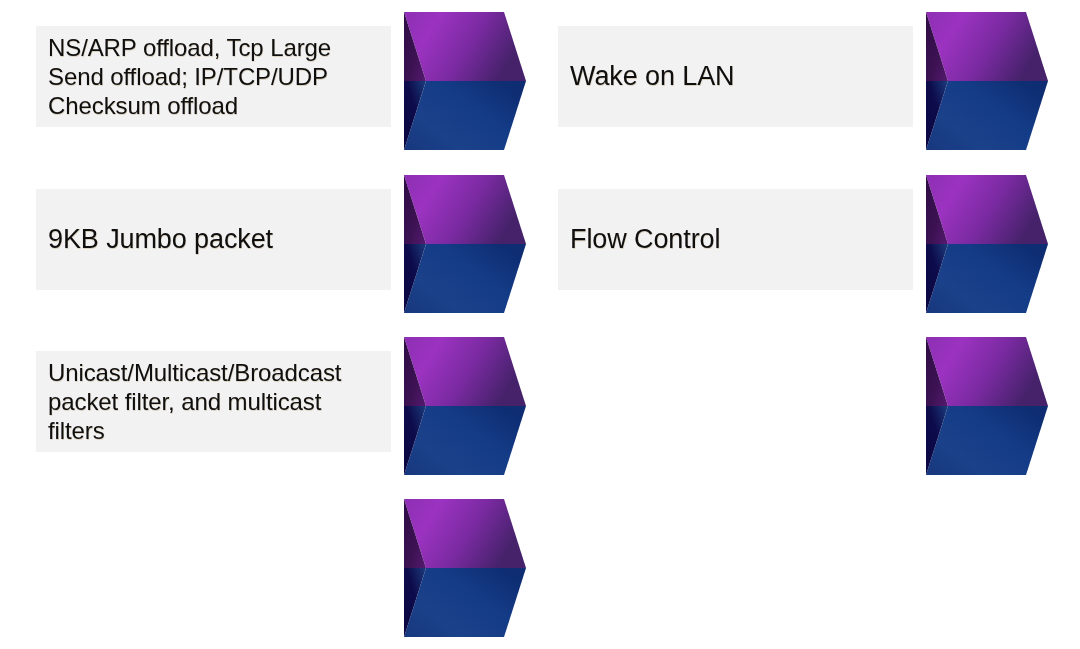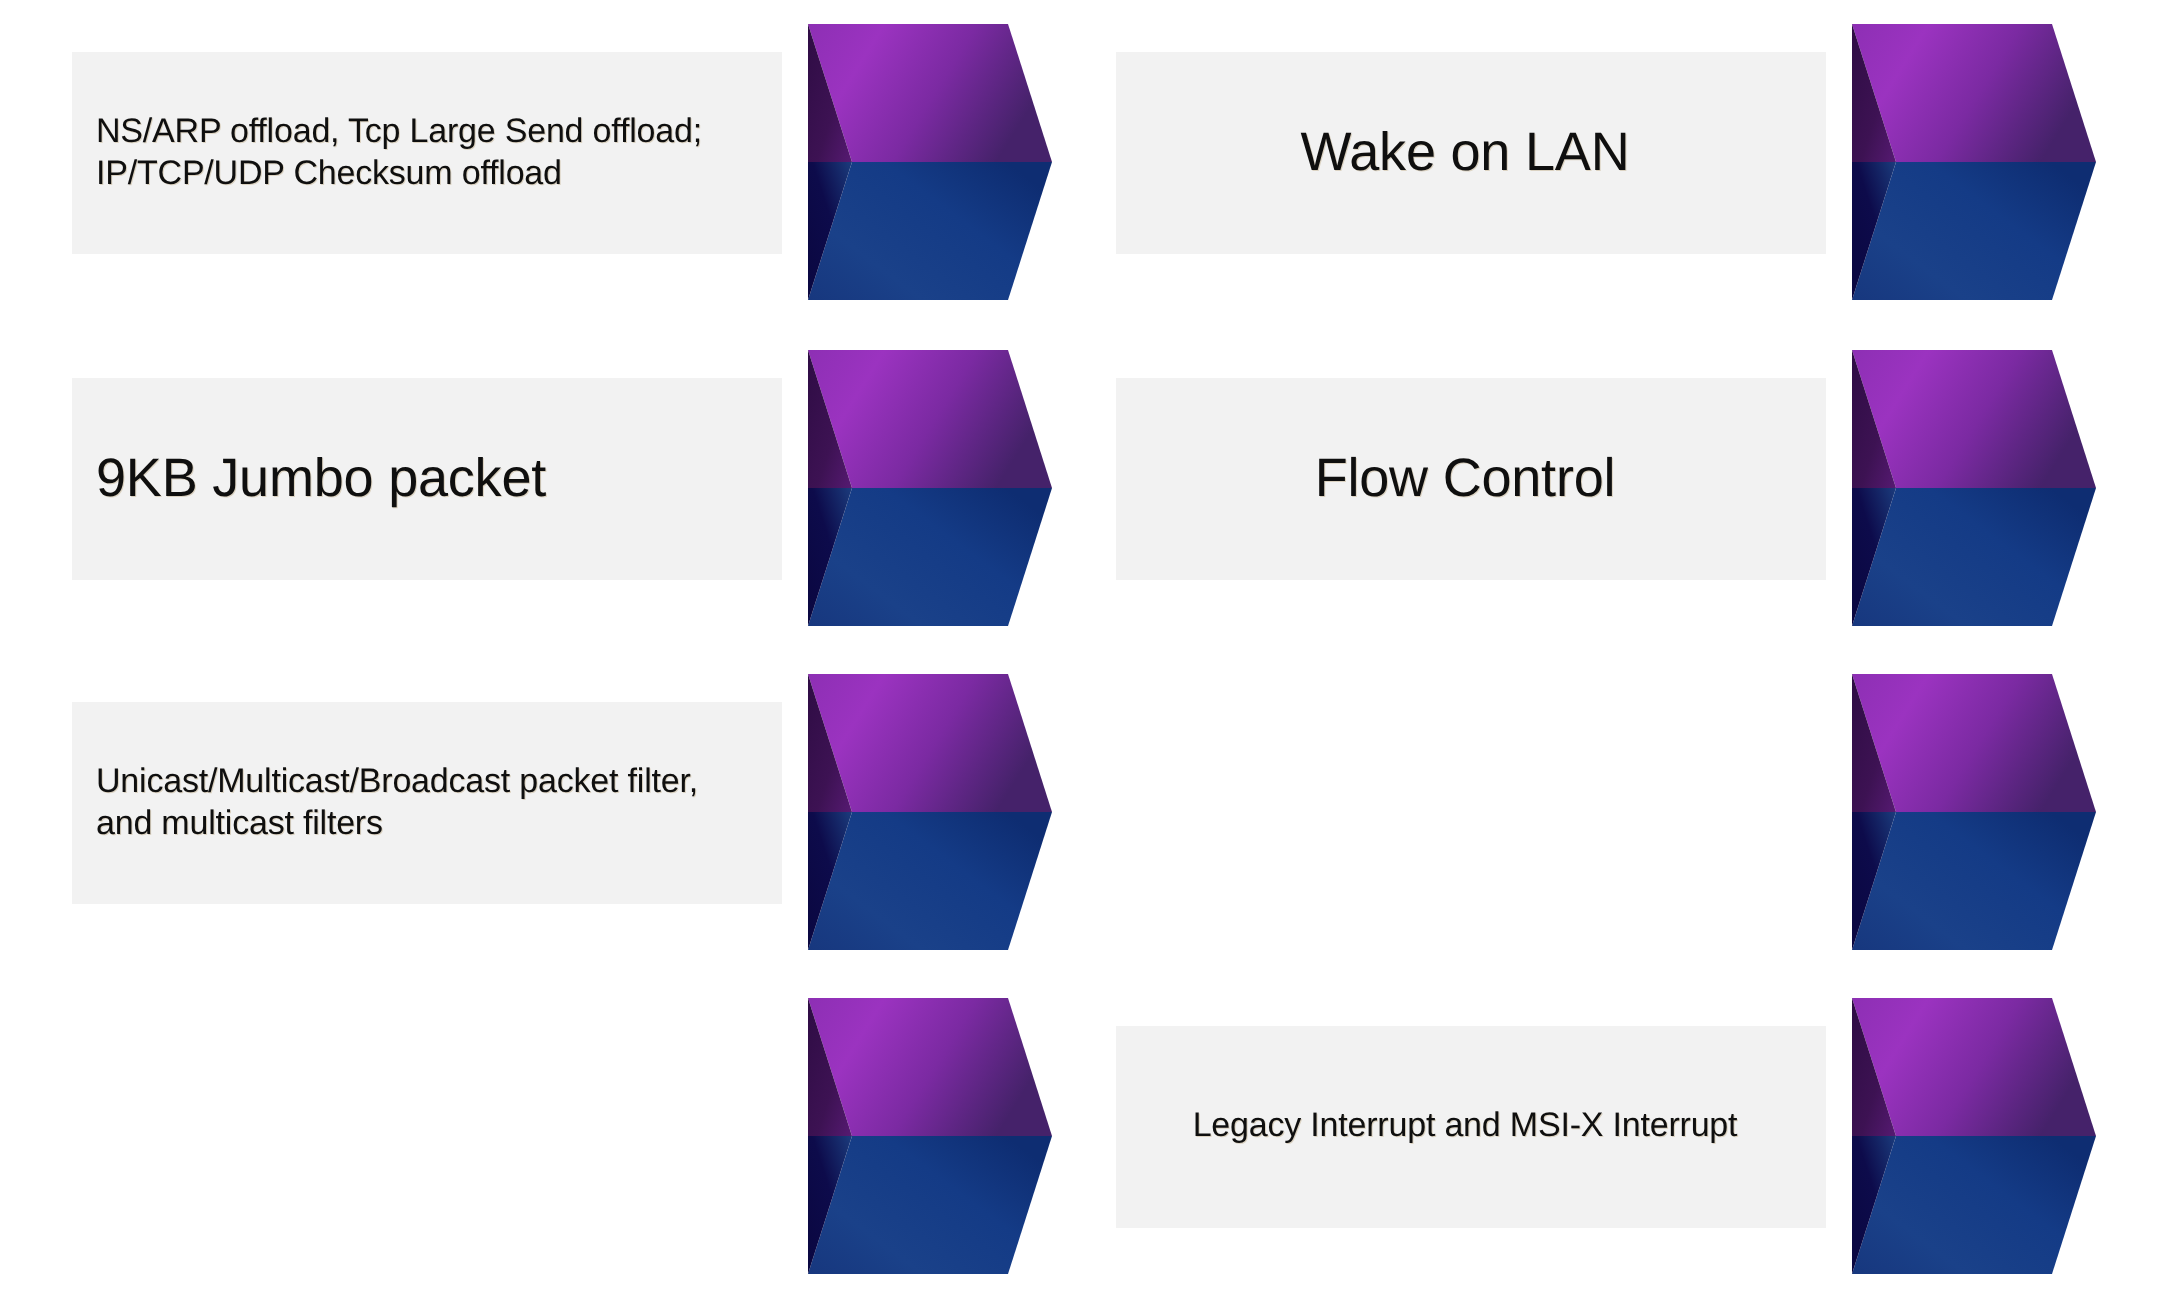--- a/index.html
+++ b/index.html
@@ -44,39 +44,39 @@
   }
 
   .plate-text {
     color: #0f0f0f;
     line-height: 1.22;
     letter-spacing: -0.1px;
     white-space: pre-line;
     text-shadow: 0.5px 0.5px 0 rgba(160,130,70,0.28);
   }
   .size-lg .plate-text { font-size: 27px; }
-  .size-sm .plate-text { font-size: 17px; }
+  .size-sm .plate-text { font-size: 24px; }
 
   
   .chev {
     position: absolute;
     top: 0;
     width: 144px;
     height: 142px;
   }
   .chev svg { display: block; width: 144px; height: 142px; }
 
   
   .col-left  { left: 36px;  width: 490px; }
   .col-left  .plate { width: 355px; }
   .col-left  .chev  { left: 346px; }
 
   
   .col-right { left: 558px; width: 490px; }
-  .col-right .plate { width: 355px; justify-content: center; }
+  .col-right .plate { width: 355px; }
   .col-right .chev  { left: 346px; }
 
   
   .row-0 { top: 10px;  }
   .row-1 { top: 173px; }
   .row-2 { top: 335px; }
   .row-3 { top: 497px; }
 </style>
 </head>
 <body>
@@ -188,37 +188,20 @@
         <path d="M 22 2 L 122 2 L 144 71 L 44 71 Z" fill="url(#gPurple)"></path>
 
         <path d="M 22 2 L 44 71 L 22 71 Z" fill="url(#gPurpleWedge)"></path>
 
         <path d="M 44 71 L 144 71 L 122 140 L 22 140 Z" fill="url(#gBlue)"></path>
 
         <path d="M 22 71 L 44 71 L 22 140 Z" fill="url(#gBlueWedge)"></path>
       </svg>
     </div>
   </div>
-    <div class="feature col-right row-3 size-sm">
-    <div class="plate">
-      <div class="plate-text">Legacy Interrupt and MSI-X Interrupt</div>
-    </div>
-    <div class="chev">
-      <svg viewBox="0 0 144 142" xmlns="http://www.w3.org/2000/svg">
-
-        <path d="M 22 2 L 122 2 L 144 71 L 44 71 Z" fill="url(#gPurple)"></path>
-
-        <path d="M 22 2 L 44 71 L 22 71 Z" fill="url(#gPurpleWedge)"></path>
-
-        <path d="M 44 71 L 144 71 L 122 140 L 22 140 Z" fill="url(#gBlue)"></path>
-
-        <path d="M 22 71 L 44 71 L 22 140 Z" fill="url(#gBlueWedge)"></path>
-      </svg>
-    </div>
-  </div>
   </div>
 
 <svg width="0" height="0" style="position:absolute" aria-hidden="true">
   <defs>
     <linearGradient id="gPurple" x1="0" y1="0" x2="1" y2="0.35">
       <stop offset="0%" stop-color="#8d2fb4"></stop>
       <stop offset="28%" stop-color="#9b33c0"></stop>
       <stop offset="62%" stop-color="#7b2aa2"></stop>
       <stop offset="100%" stop-color="#45226a"></stop>
     </linearGradient>

